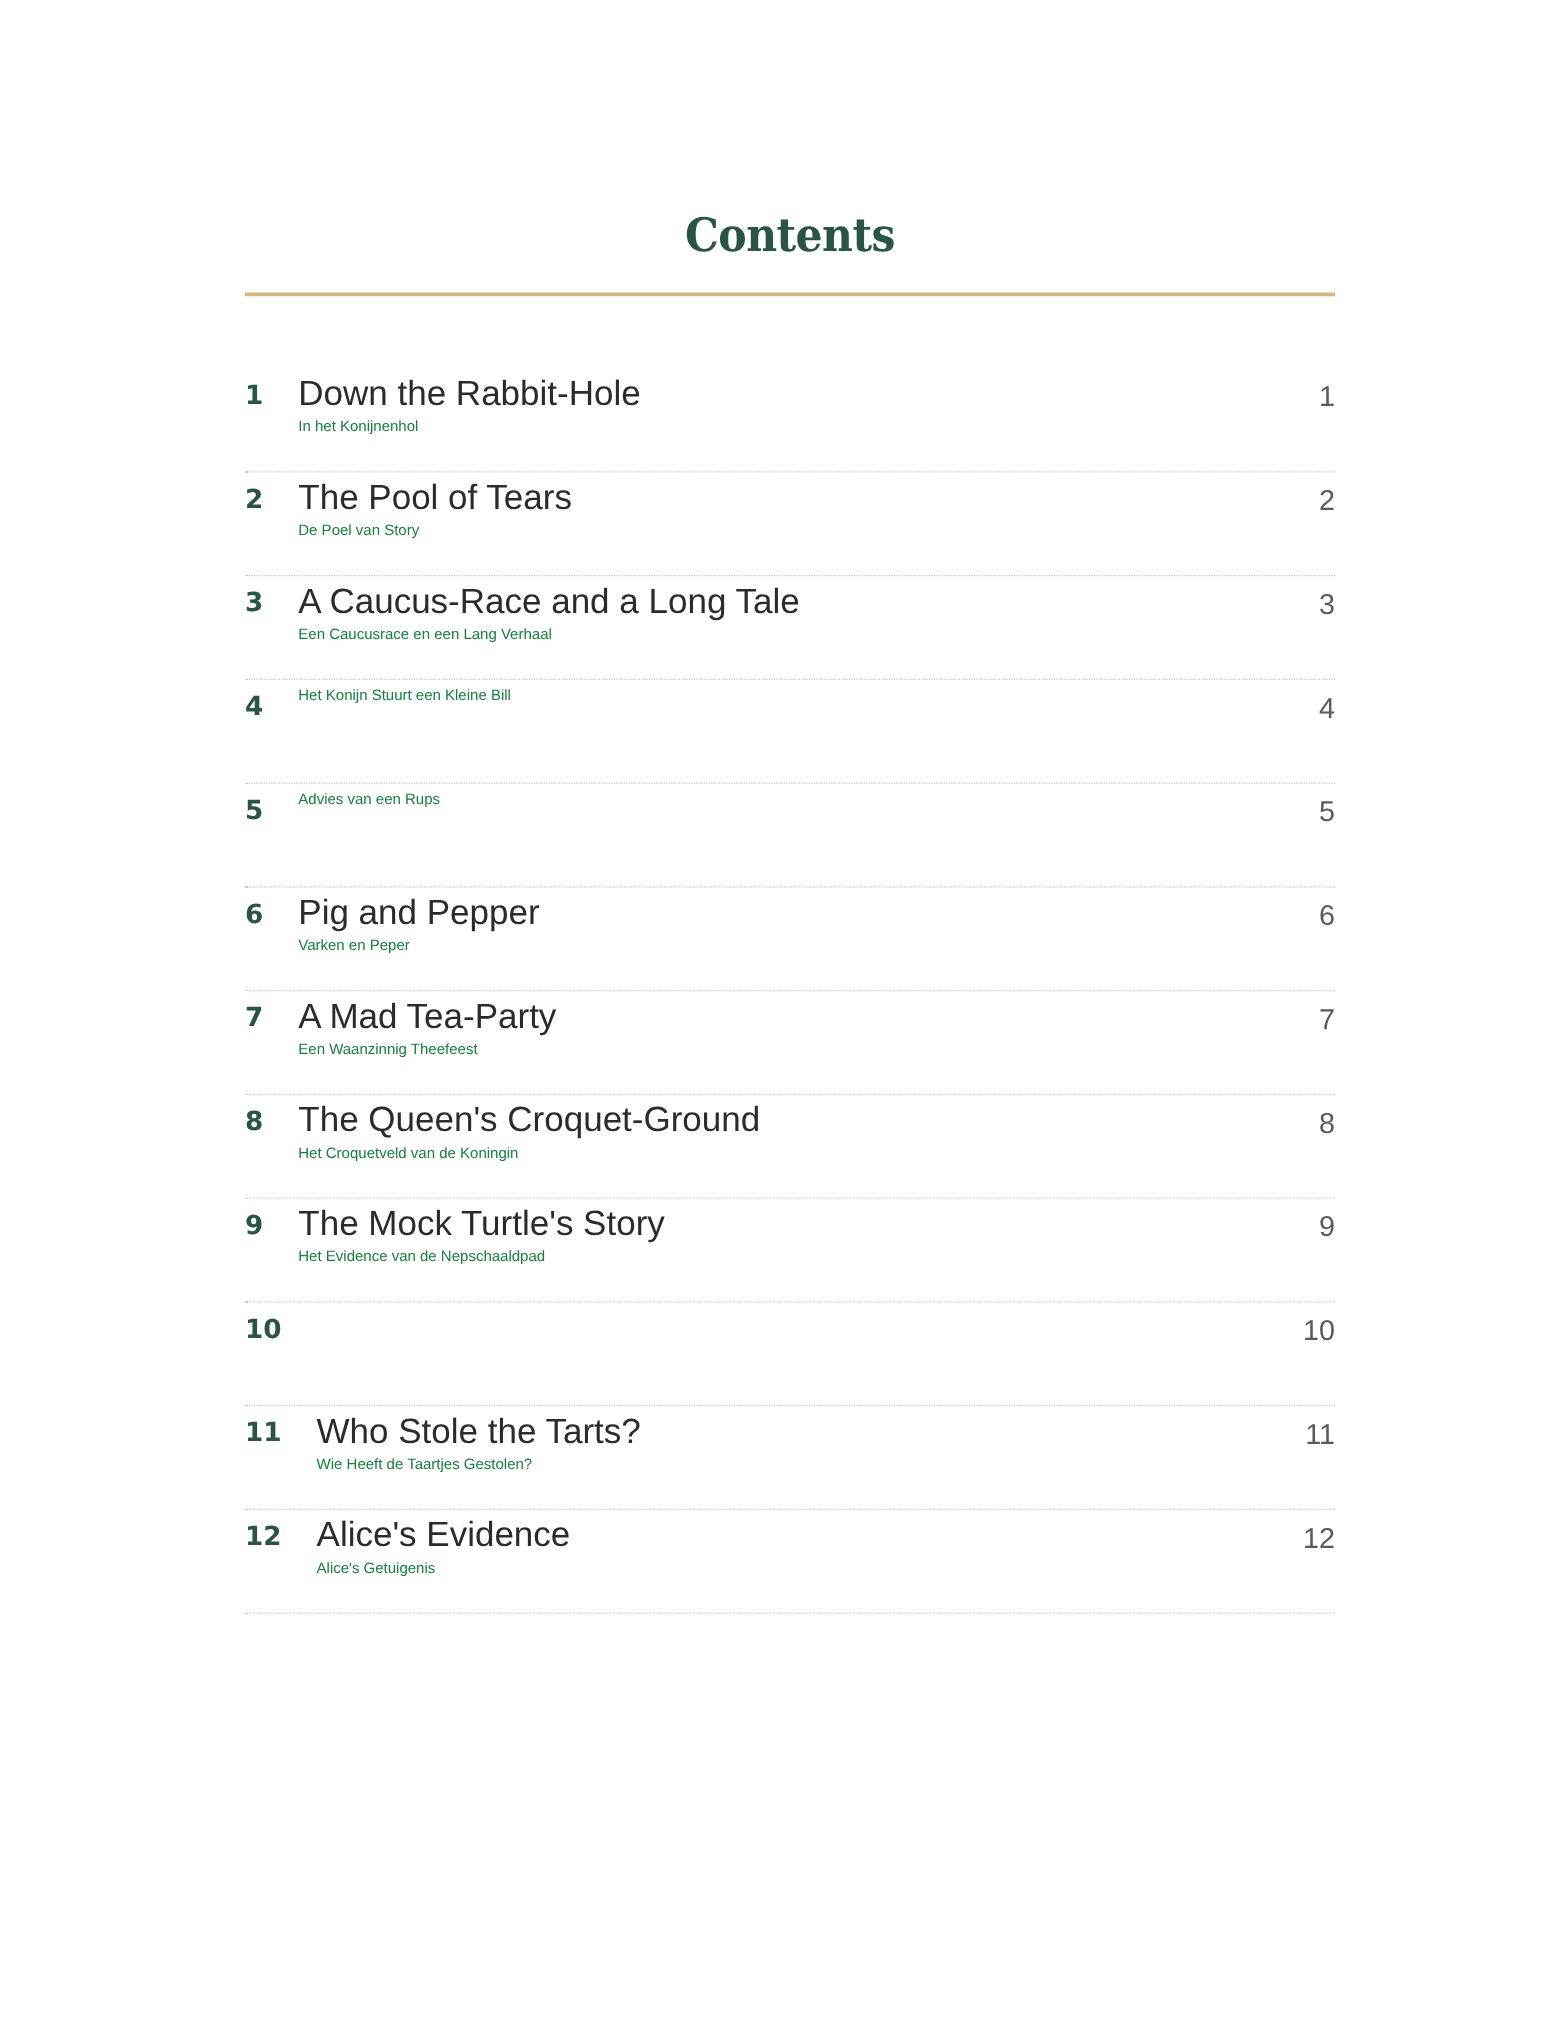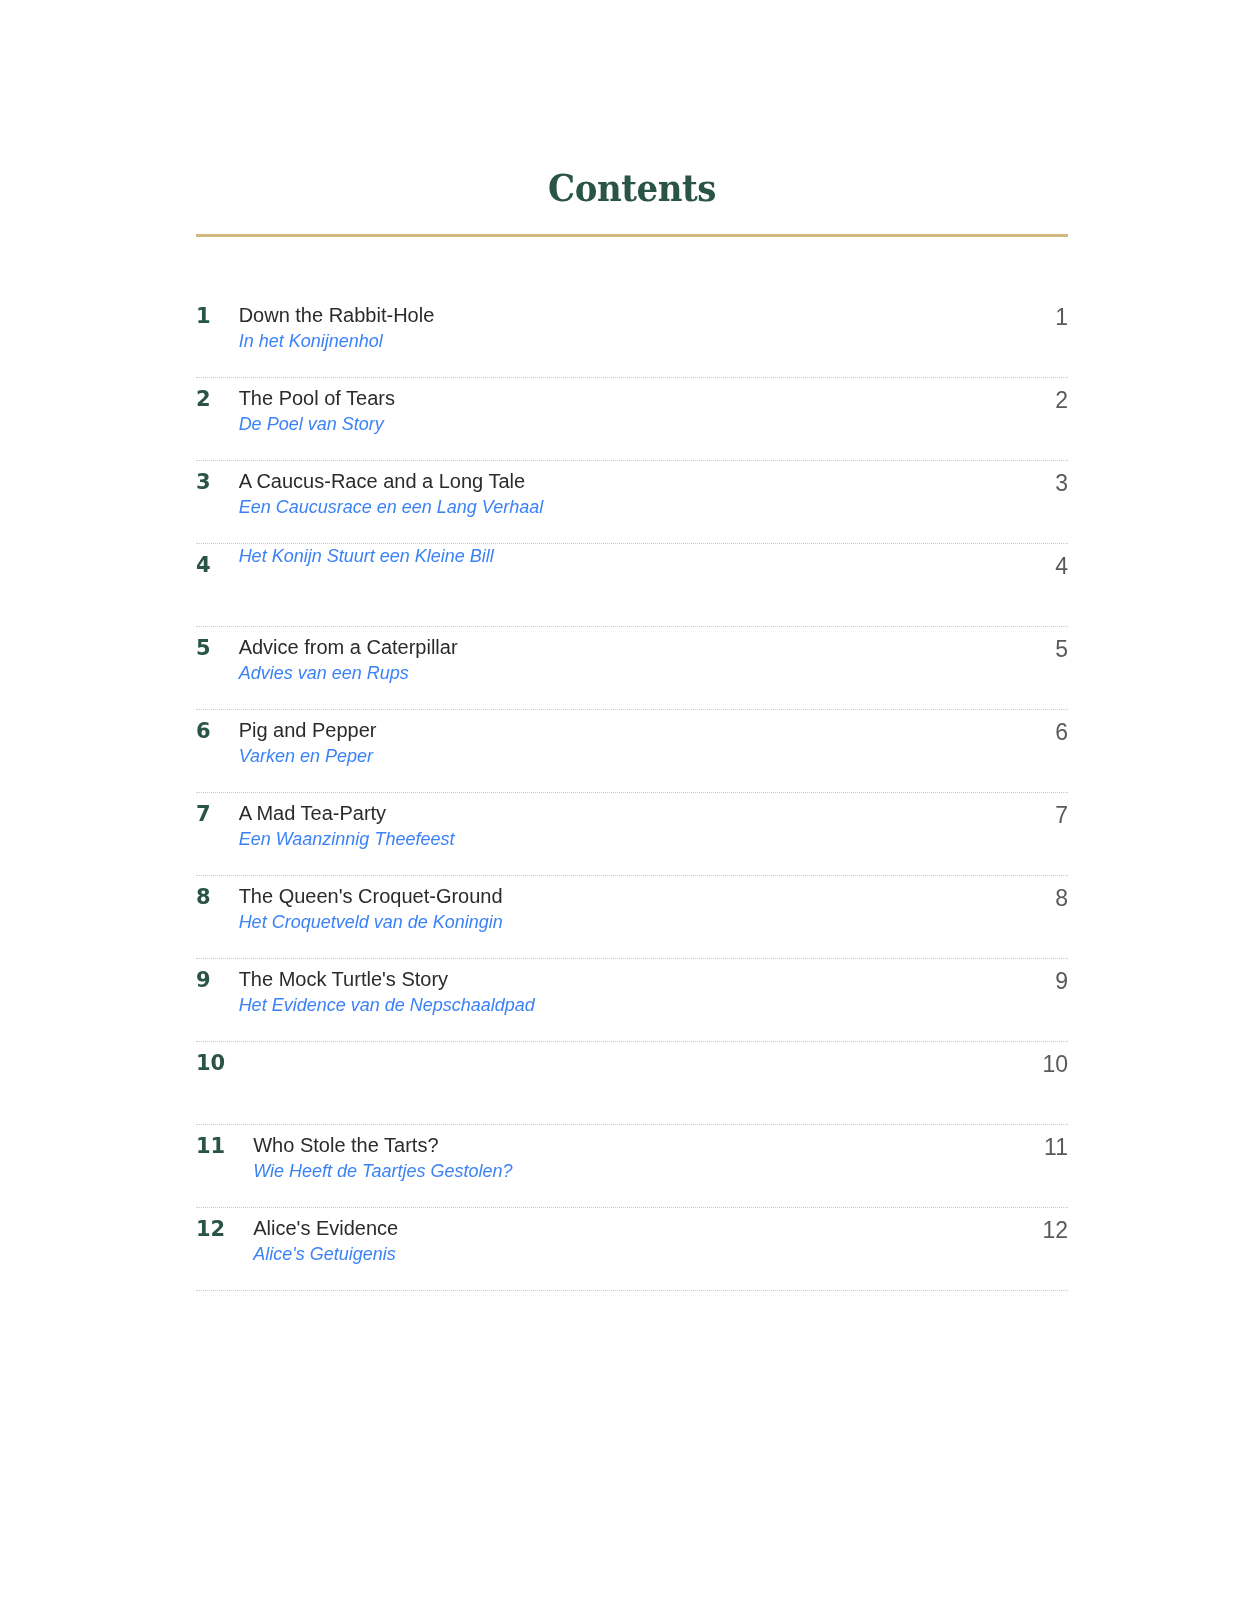--- a/index.html
+++ b/index.html
@@ -18,22 +18,22 @@
       border-bottom: 1.5px dotted #c9c9c9;
       display: flex; align-items: flex-start;
       font-family: "Liberation Sans", sans-serif;
     }
     .row + .row { margin-top: 1px; }
     .num {
       font-family: "DejaVu Sans", sans-serif; font-weight: bold; font-size: 21px;
       color: #2a5546; padding-top: 8px; margin-right: 28px; flex: none;
     }
     .text { display: flex; flex-direction: column; }
-    .ch-title { font-size: 20px; color: #2b2b2b; line-height: 30px; padding-top: 4px; }
-    .ch-sub { font-size: 18px; font-style: italic; color: #3b82f6; line-height: 22px; margin-top: 0px; }
+    .ch-title { font-size: 28px; color: #2b2b2b; line-height: 30px; padding-top: 4px; }
+    .ch-sub { font-size: 12px; color: #15803d; line-height: 22px; margin-top: 0px; }
     .pg {
       position: absolute; right: 0; top: 8px; font-size: 23px; color: #5a5a5a;
       font-family: "Liberation Sans", sans-serif;
     }
   </style>
 </head>
 <body>
 
 <div class="page">
   <div class="title">Contents</div>
@@ -67,21 +67,20 @@
     <div class="row">
       <span class="num">4</span>
       <div class="text">
         <span class="ch-sub">Het Konijn Stuurt een Kleine Bill</span>
       </div>
       <span class="pg">4</span>
     </div>
     <div class="row">
       <span class="num">5</span>
       <div class="text">
-        <span class="ch-title">Advice from a Caterpillar</span>
         <span class="ch-sub">Advies van een Rups</span>
       </div>
       <span class="pg">5</span>
     </div>
     <div class="row">
       <span class="num">6</span>
       <div class="text">
         <span class="ch-title">Pig and Pepper</span>
         <span class="ch-sub">Varken en Peper</span>
       </div>

